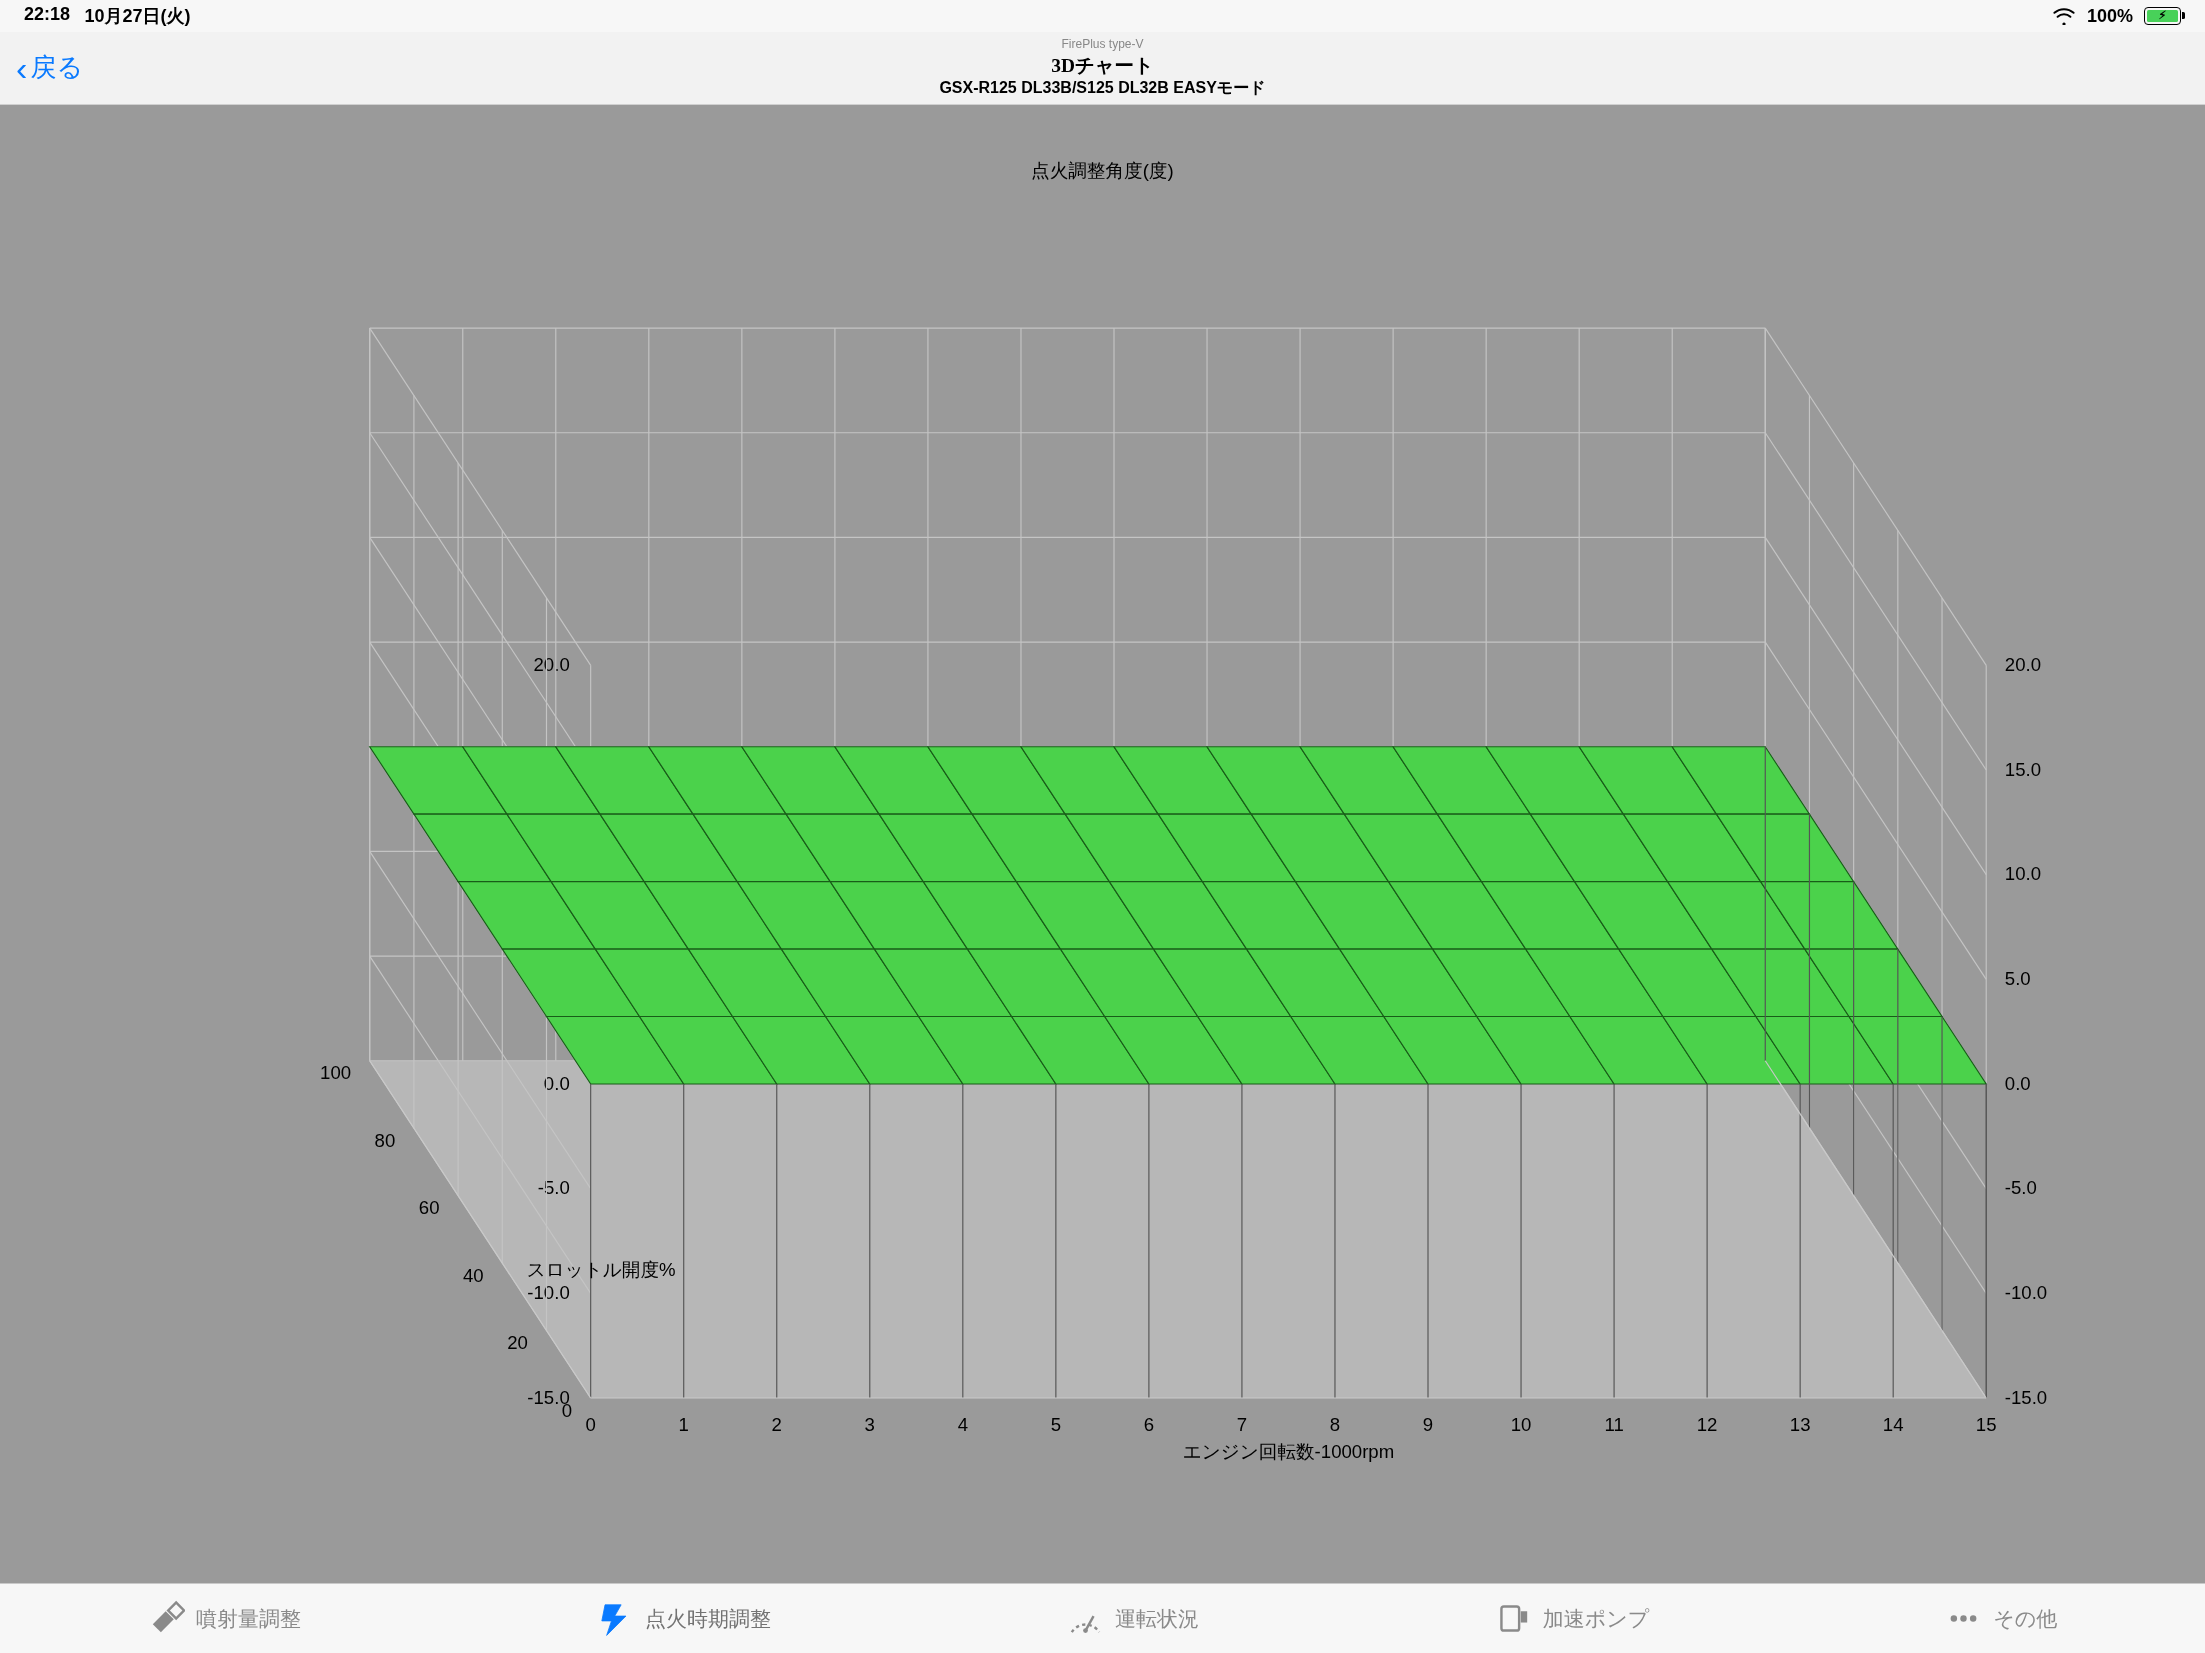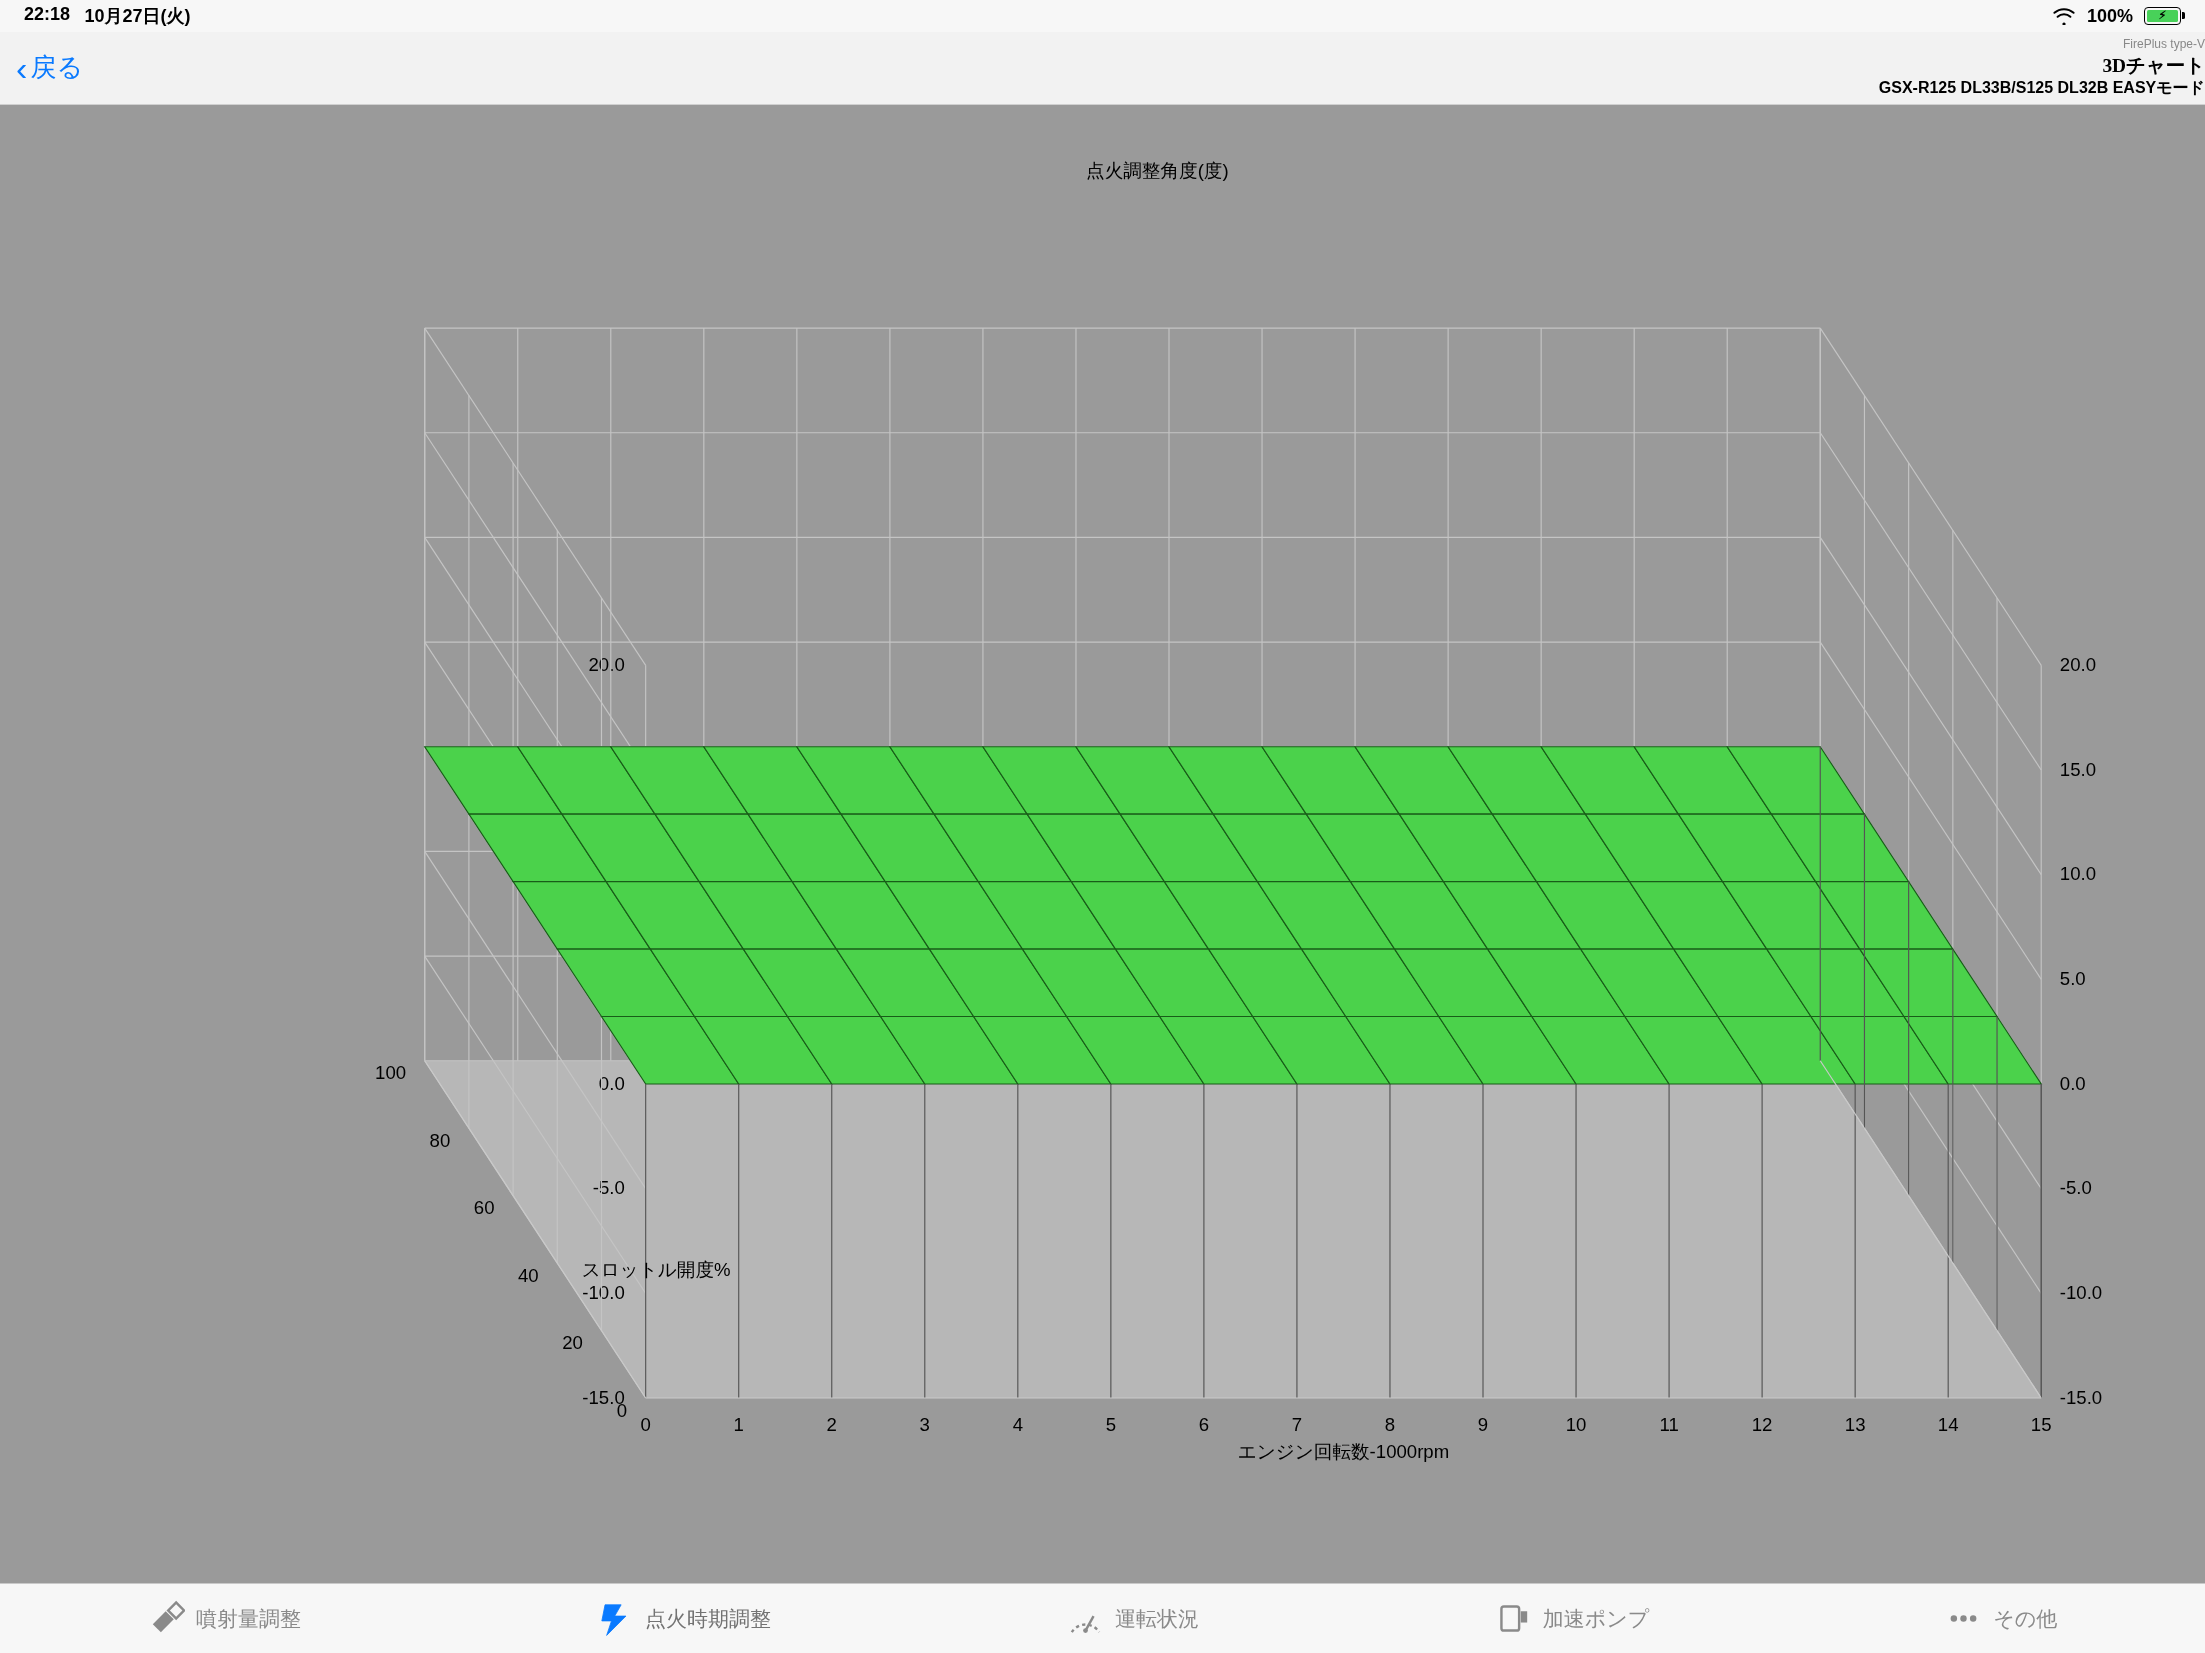--- a/index.html
+++ b/index.html
@@ -37,30 +37,30 @@
     background: #f2f2f2; border-bottom: 0.8px solid #d0d0d0;
     display: flex; align-items: center;
   }
   .back-btn {
     position:absolute; left:16px; top:18px;
     display: flex; align-items: center; gap: 3.2px;
     color: #0a7aff; font-size: 26px; font-weight: 400; cursor:pointer;
   }
   .back-chevron { font-size: 34px; line-height: 1; font-weight:500; }
   .title-block {
-    width: 100%; text-align: right; line-height:1.3;
+    width: 100%; text-align: center; line-height:1.3;
   }
   .title-super { font-size: 12px; color:#888; }
   .title-main  { font-size: 19.4px; font-weight: 700; font-family: Liberation Serif, serif; }
   .title-sub   { font-size: 16px; font-weight:600; }
 
   
   .chart-wrap {
     position: absolute; top: 105px; bottom: 79px; left: 0; right: 0;
-    display:flex; align-items:center; justify-content:flex-end;
+    display:flex; align-items:center; justify-content:center;
   }
   svg.chart { background:#9a9a9a; }
   .axis-line { stroke:#c9c9c9; stroke-width:1; fill:none; }
   .grid-line { stroke:#c4c4c4; stroke-width:1; fill:none; }
   .vert-line { stroke:#555;    stroke-width:1; fill:none; }
   .tick      { fill:#000; font-size:16px; }
   .axis-lbl  { fill:#000; font-size:16px; }
   .surf-cell { fill:#4bd24b; stroke:#185d18; stroke-width:1; }
   .floor     { fill:#eeeeee; fill-opacity:0.35; stroke:none; }
 

